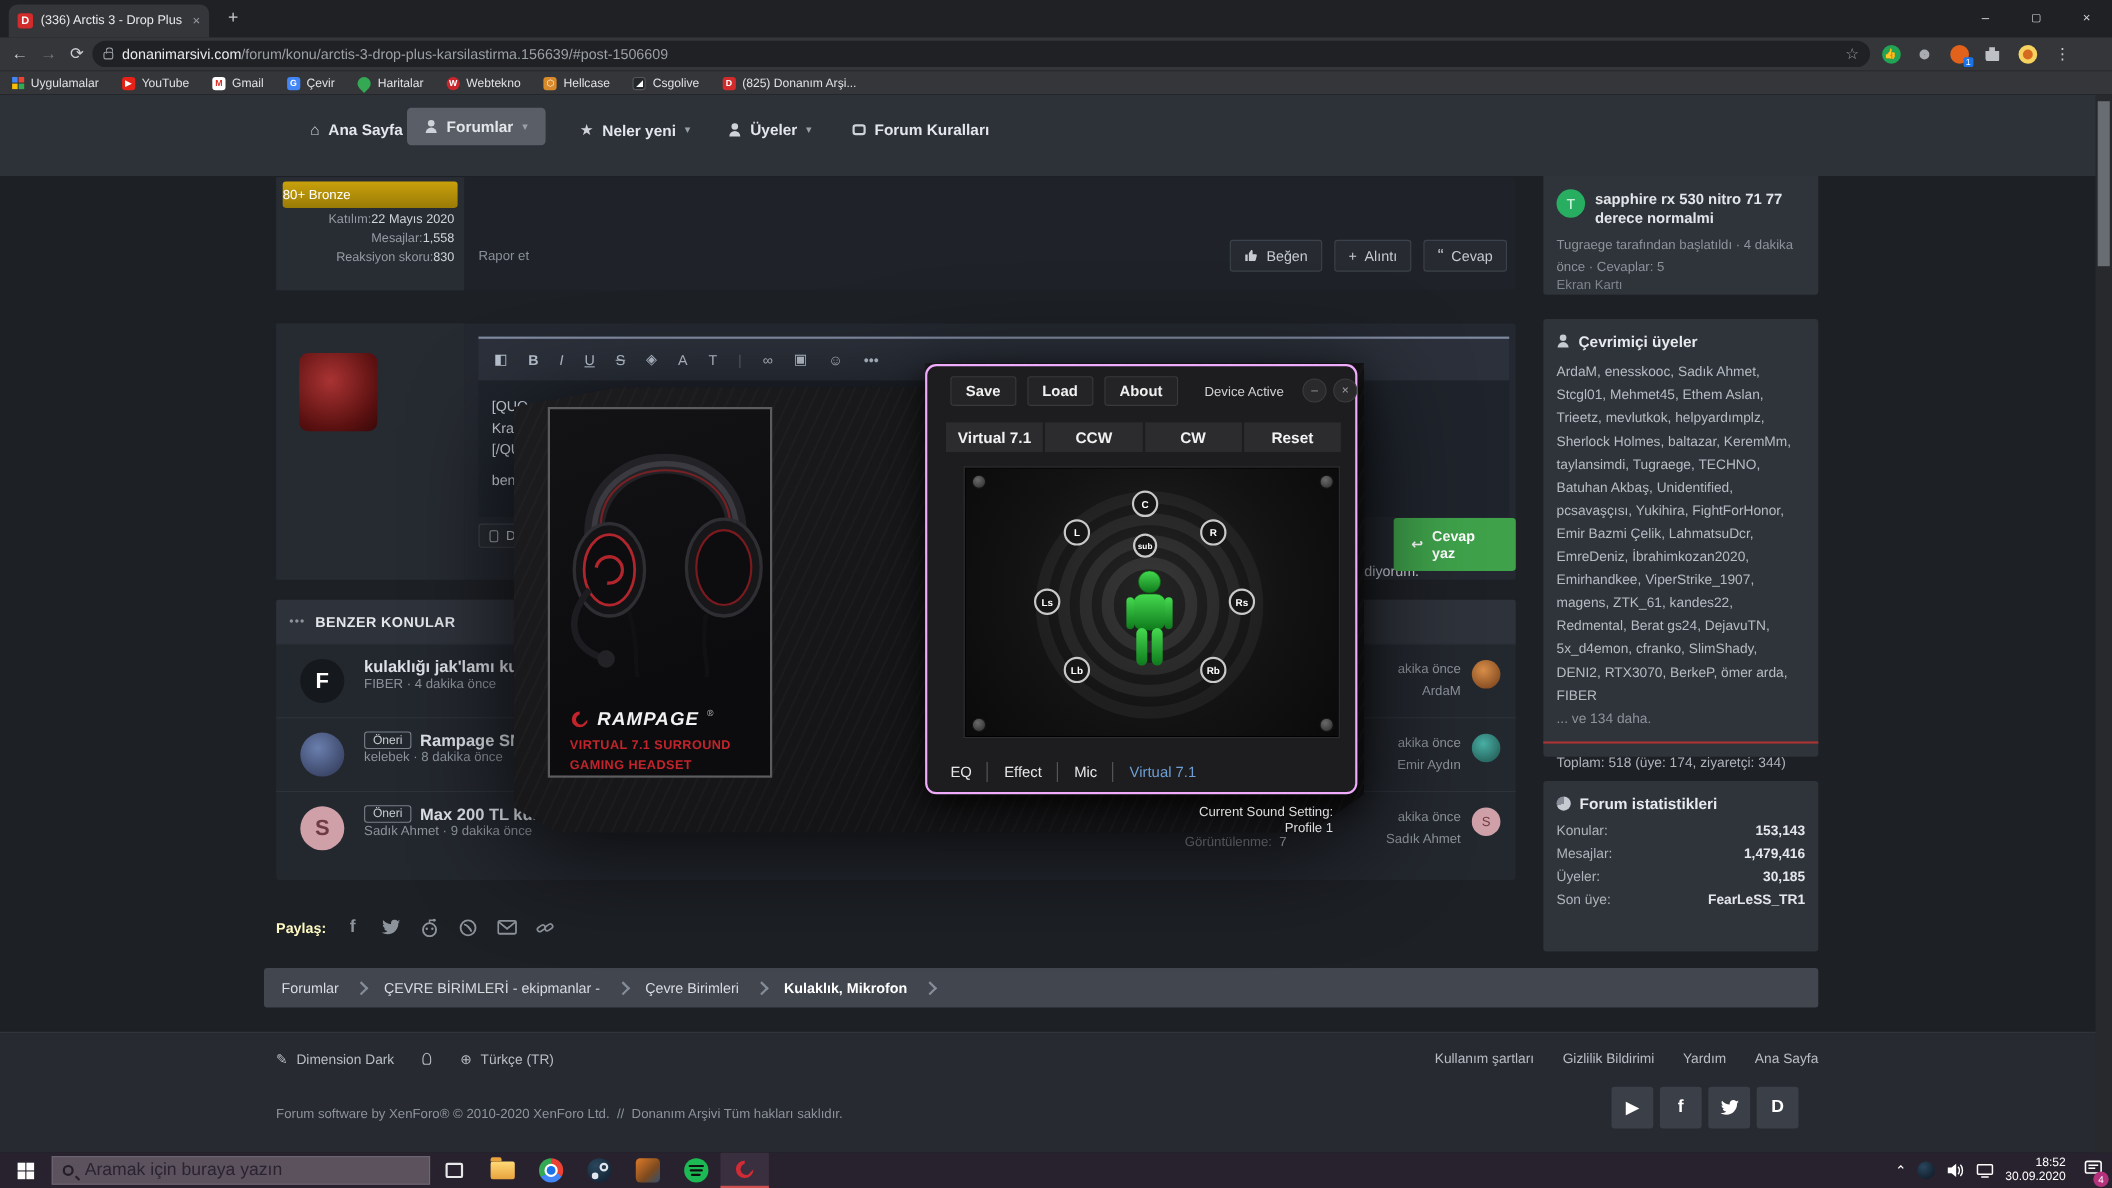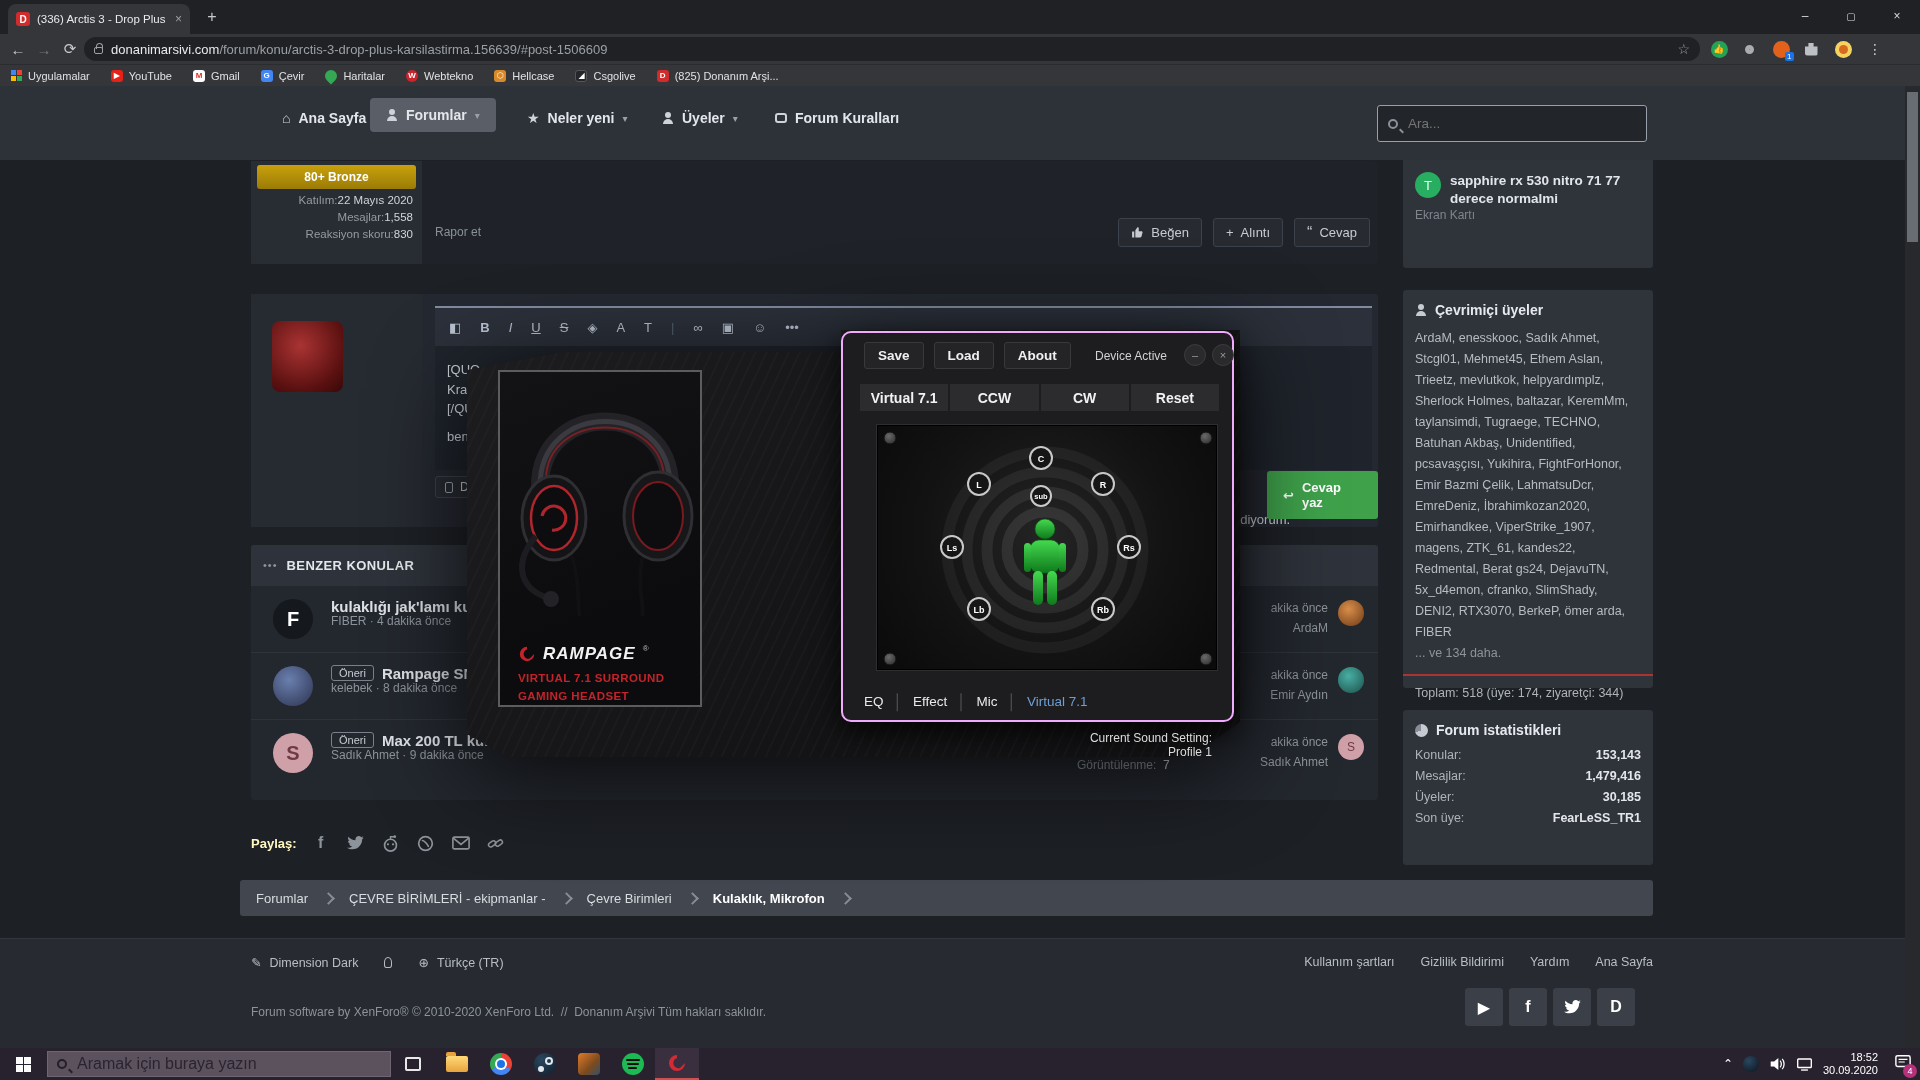--- a/index.html
+++ b/index.html
@@ -35,21 +35,21 @@
   .ico{color:#cfd3d9;}
   .person-ico{position:relative;width:12px;height:12px;display:inline-block;}
   .person-ico:before{content:"";position:absolute;top:0;left:3px;width:6px;height:6px;border-radius:50%;background:currentColor;}
   .person-ico:after{content:"";position:absolute;bottom:0;left:1px;width:10px;height:5px;border-radius:5px 5px 0 0;background:currentColor;}
   #fsearch{position:absolute;left:1377px;top:19px;width:270px;height:37px;background:#222529;border:1px solid #98a0ab;border-radius:3px;display:flex;align-items:center;padding:0 10px;gap:8px;}
   #fsearch input{background:transparent;border:none;outline:none;color:#aab0b8;font-size:13.5px;width:100%;}
   .mag{width:10px;height:10px;border:2px solid #8b919a;border-radius:50%;position:relative;flex:0 0 auto;}
   .mag:after{content:"";position:absolute;left:9px;top:9px;width:5px;height:2px;background:#8b919a;transform:rotate(45deg);}
   .card{background:#262a31;border-radius:3px;}
   .btn{display:inline-flex;align-items:center;gap:7px;background:#272b31;border:1px solid #3c424b;border-radius:3px;color:#c6cbd1;font-size:13px;padding:6px 12px;}
-  .goldbadge{background:linear-gradient(#c9a10c,#9a7b06);border-radius:3px;color:#fff;font-weight:bold;font-size:12px;text-align:center;padding:5px 0;}
+  .goldbadge{background:linear-gradient(#c9a10c,#9a7b06);border-radius:3px;color:#fff;font-weight:normal;font-size:12px;padding:5px 0;}
   .statrow{display:flex;justify-content:flex-end;font-size:11.5px;padding:0 9px;margin-top:5px;}
   .statrow .l{color:#959ba3;} .statrow .v{color:#d0d5db;}
   .greenbtn{background:#3fa24b;border-radius:3px;color:#fff;font-weight:bold;font-size:13px;display:inline-flex;align-items:center;gap:8px;padding:9px 16px;}
   .simrow{position:absolute;left:0;width:1127px;height:67px;border-top:1px solid #2e333b;}
   .simava{position:absolute;left:22px;top:13px;width:40px;height:40px;border-radius:50%;display:flex;align-items:center;justify-content:center;font-size:20px;font-weight:bold;}
   .simtitle{position:absolute;left:80px;top:12px;font-size:15px;font-weight:bold;color:#dde1e6;white-space:nowrap;}
   .simsub{position:absolute;left:80px;top:28px;font-size:12px;color:#8d939b;}
   .oneri{display:inline-block;border:1px solid #7a818b;border-radius:3px;color:#c7ccd2;font-size:11px;font-weight:normal;padding:1px 7px;margin-right:8px;vertical-align:2px;}
   .simright{position:absolute;right:50px;top:12px;text-align:right;font-size:12px;color:#8d939b;line-height:20px;}
   .minava{position:absolute;right:14px;top:14px;width:26px;height:26px;border-radius:50%;display:flex;align-items:center;justify-content:center;font-size:12px;color:#fff;}
@@ -218,24 +218,20 @@
             <span>Üyeler</span>
             <span class="caret">▾</span>
           </span>
         </div>
       <div class="abs" style="left:775px;top:24px;">
           <span class="fnav-item">
             <span style="width:12px;height:10px;border:2px solid #cfd3d9;border-radius:3px;"></span>
             <span>Forum Kuralları</span>
           </span>
         </div>
-      <div id="fsearch">
-        <span class="mag"></span>
-        <input placeholder="Ara..." style="">
-      </div>
     </div>
 
     <div class="abs card" style="left:251px;top:75px;width:1127px;height:103px;background:#1f2329;">
       <div class="abs" style="left:0;top:0;width:171px;height:103px;background:#282c33;">
         <div class="goldbadge" style="margin:4px 6px 0 6px;">80+ Bronze</div>
         <div class="statrow">
             <span class="l">Katılım:</span>
             <span class="v">22 Mayıs 2020</span>
           </div>
         <div class="statrow">
@@ -414,20 +410,21 @@
           </span>
         <span class="fsoc">D</span>
       </div>
     </div>
 
     <div class="sbcard" style="top:74px;height:108px;border-radius:0 0 3px 3px;">
       <div style="display:flex;gap:9px;">
         <span style="width:26px;height:26px;border-radius:50%;background:#27ae60;color:#eafff2;display:flex;align-items:center;justify-content:center;font-size:13px;flex:0 0 auto;">T</span>
         <span style="font-size:13.5px;font-weight:bold;color:#e2e6ea;line-height:18px;">sapphire rx 530 nitro 71 77 derece normalmi</span>
       </div>
+      <div style="font-size:12px;color:#8d939b;line-height:20px;margin-top:4px;margin-left:0;">Tugraege tarafından başlatıldı · 4 dakika önce · Cevaplar: 5</div>
       <div style="font-size:12px;color:#7f858d;">Ekran Kartı</div>
     </div>
 
     <div class="sbcard" style="top:204px;height:398px;">
       <div class="sbhead">
           <span class="person-ico" style="color:#c6cbd1;"></span>
           <span>Çevrimiçi üyeler</span>
         </div>
       <div style="font-size:12.5px;line-height:21px;color:#b6bcc3;">ArdaM, enesskooc, Sadık Ahmet, Stcgl01, Mehmet45, Ethem Aslan, Trieetz, mevlutkok, helpyardımplz, Sherlock Holmes, baltazar, KeremMm, taylansimdi, Tugraege, TECHNO, Batuhan Akbaş, Unidentified, pcsavaşçısı, Yukihira, FightForHonor, Emir Bazmi Çelik, LahmatsuDcr, EmreDeniz, İbrahimkozan2020, Emirhandkee, ViperStrike_1907, magens, ZTK_61, kandes22, Redmental, Berat gs24, DejavuTN, 5x_d4emon, cfranko, SlimShady, DENI2, RTX3070, BerkeP, ömer arda, FIBER</div>
       <div style="font-size:12.5px;line-height:21px;color:#8d939b;">... ve 134 daha.</div>

